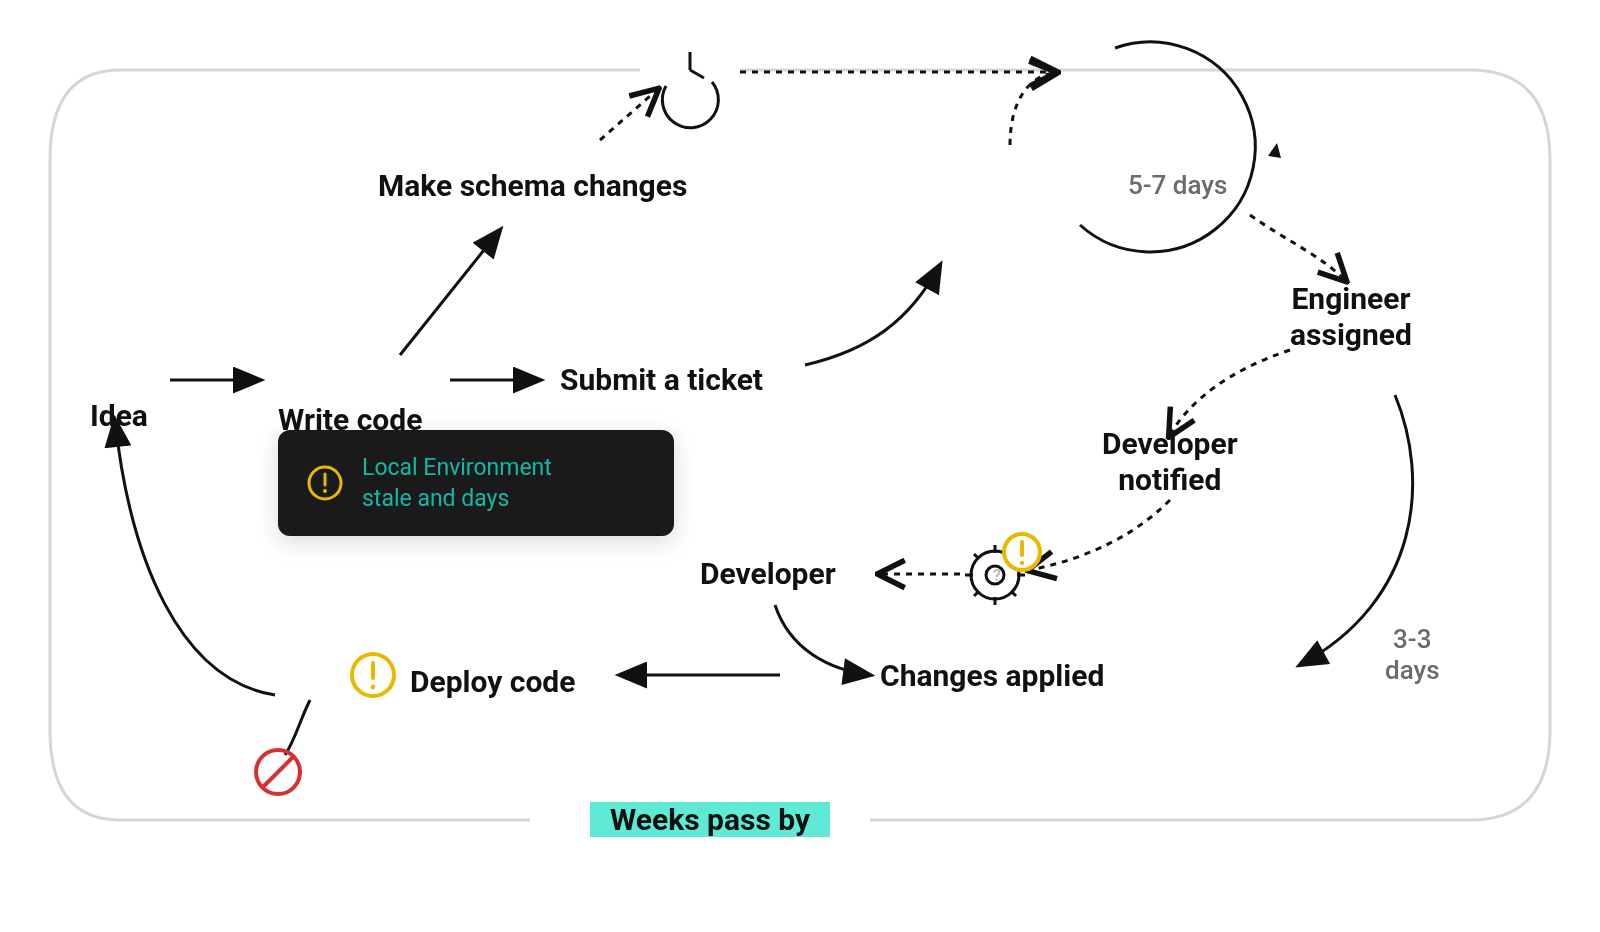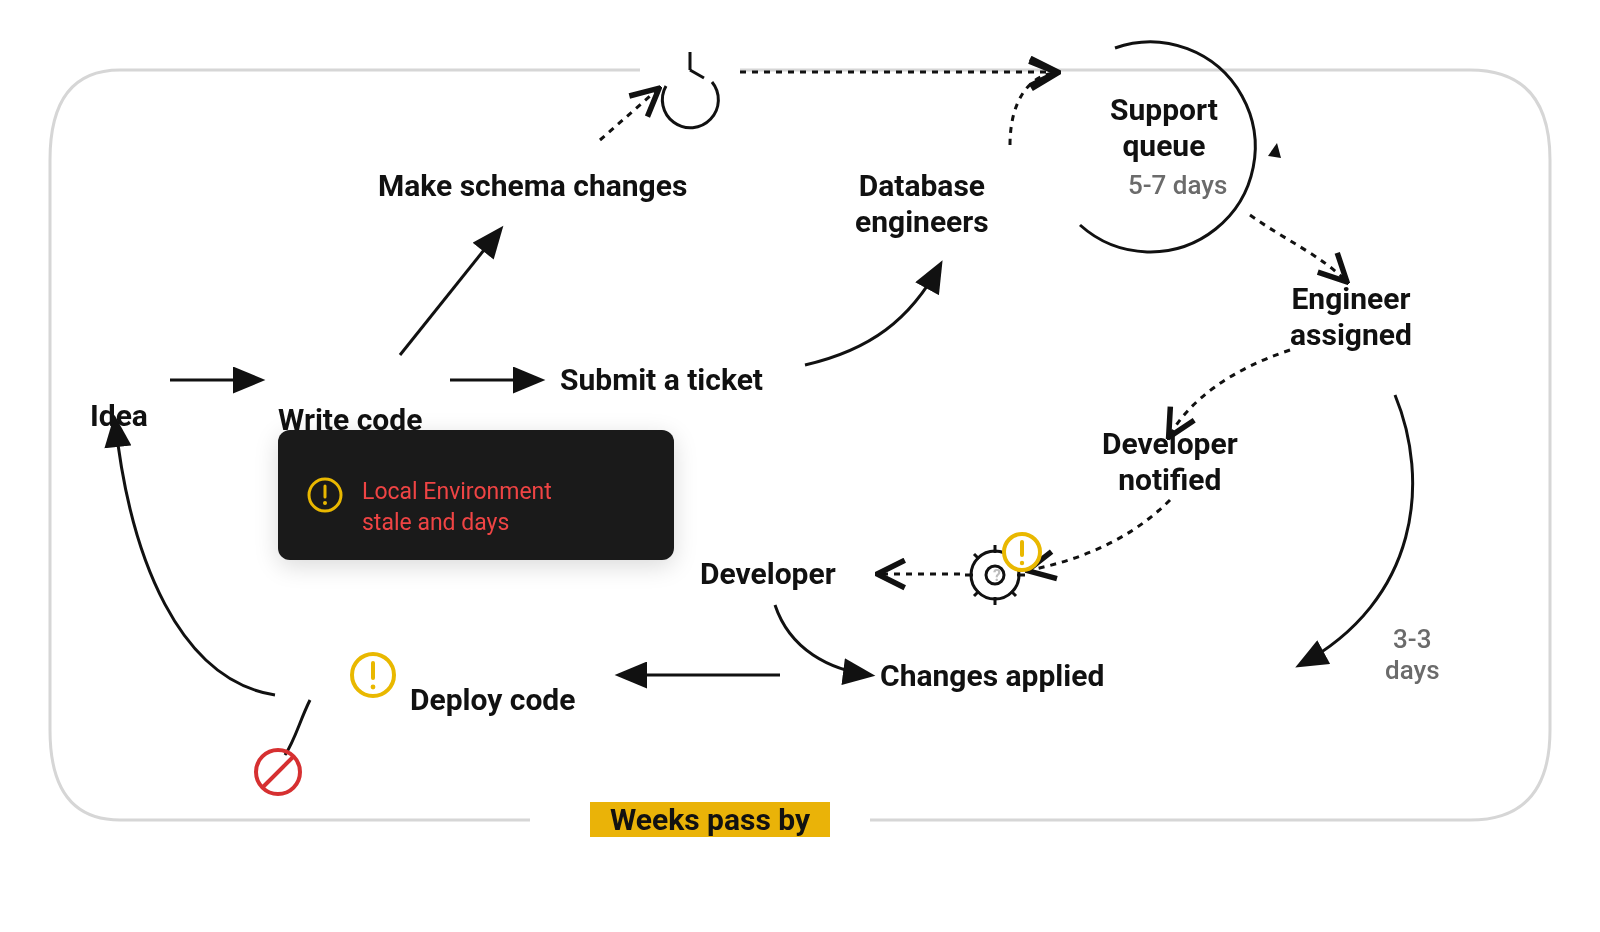--- a/index.html
+++ b/index.html
@@ -31,39 +31,38 @@
     font-size: 26px;
     text-align: center;
     line-height: 1.2;
     white-space: nowrap;
   }
   .footer-label {
     position: absolute;
     font-weight: 700;
     color: #111;
     font-size: 30px;
-    background: #eab308;
+    background: #5eead4;
     padding: 0 20px;
   }
   .toast {
     position: absolute;
     background: #1a1a1a;
     color: #d8d8d8;
     border-radius: 12px;
     padding: 22px 28px;
     display: flex;
     align-items: center;
     gap: 18px;
     font-size: 23px;
     box-shadow: 0 6px 24px rgba(0,0,0,0.15);
   }
   .toast .toast-text {
     line-height: 1.35;
-    color: #ef4444;
-    margin-top: 24px;
+    color: #14b8a6;
   }
   svg.overlay {
     position: absolute;
     left: 0;
     top: 0;
     width: 1600px;
     height: 932px;
     pointer-events: none;
   }
 </style>
@@ -162,34 +161,30 @@
       <line x1="1022" y1="542" x2="1022" y2="555" stroke="#e9b800" stroke-width="4" stroke-linecap="round"></line>
       <circle cx="1022" cy="563" r="2.2" fill="#e9b800"></circle>
     </g>
 
   </svg>
 
   <div class="node" style="left:90px; top:362px;margin-top:36px;">Idea</div>
   <div class="node" style="left:278px; top:362px;margin-top:40px;">Write code</div>
   <div class="node" style="left:560px; top:362px;">Submit a ticket</div>
   <div class="node" style="left:378px; top:168px;">Make schema changes</div>
-  <div class="node" style="left:855px; top:168px; white-space:pre;">Database
-engineers</div>
-  <div class="node" style="left:1110px; top:92px; white-space:pre;">Support
-queue</div>
   <div class="sub" style="left:1128px; top:170px;">5-7 days</div>
   <div class="node" style="left:1290px; top:281px; white-space:pre;">Engineer
 assigned</div>
   <div class="node" style="left:1102px; top:426px; white-space:pre;">Developer
 notified</div>
   <div class="node" style="left:700px; top:556px;">Developer</div>
   <div class="node" style="left:880px; top:658px;text-align:right;">Changes applied</div>
   <div class="sub" style="left:1385px; top:624px; white-space:pre;">3-3
 days</div>
-  <div class="node" style="left:410px; top:682px;">Deploy code</div>
+  <div class="node" style="left:410px; top:664px;">Deploy code</div>
 
   <div class="toast" style="left:278px; top:430px; width:340px;">
     <svg width="38" height="38" viewBox="0 0 38 38">
       <circle cx="19" cy="19" r="16" fill="none" stroke="#e9b800" stroke-width="3"></circle>
       <line x1="19" y1="10" x2="19" y2="21" stroke="#e9b800" stroke-width="3" stroke-linecap="round"></line>
       <circle cx="19" cy="27" r="2" fill="#e9b800"></circle>
     </svg>
     <div class="toast-text">
       <div>Local Environment</div>
       <div>stale and days</div>

